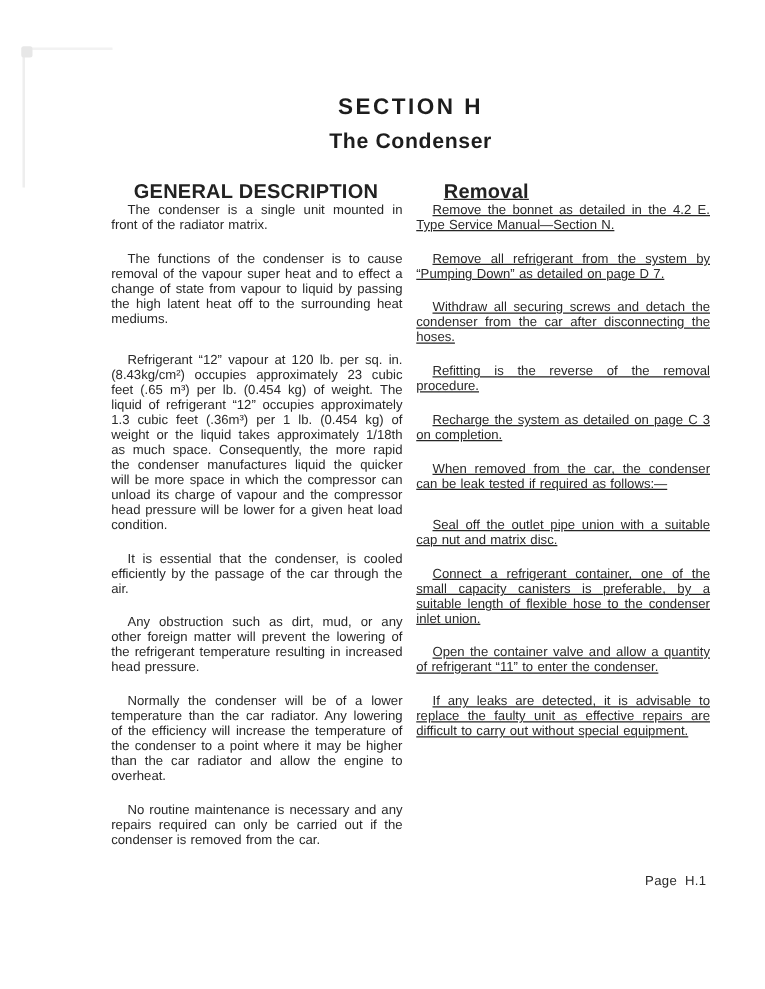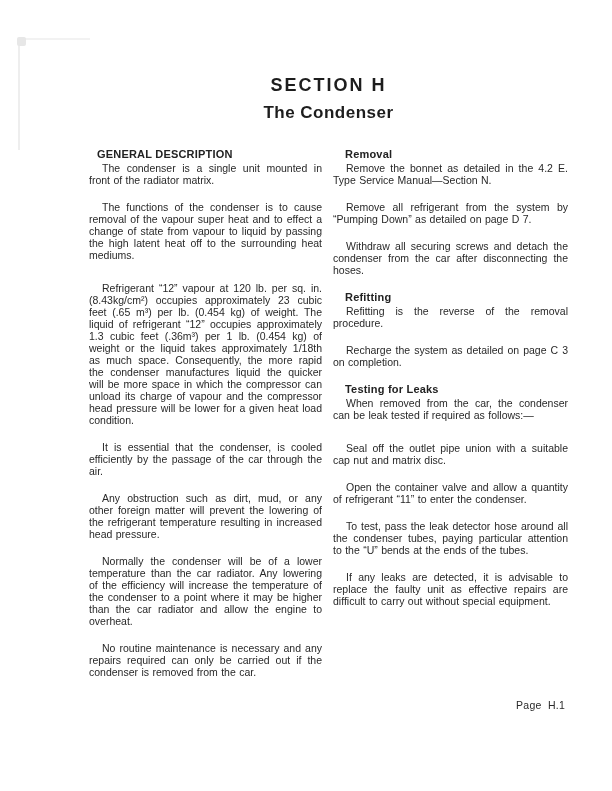--- a/index.html
+++ b/index.html
@@ -59,25 +59,25 @@
     color: #1d1d1d;
     line-height: 20px;
   }
   .col {
     position: absolute;
     top: 148px;
     font-size: 10.5px;
     line-height: 12px;
   }
   .col-left  { left: 89px;  width: 233px; }
-  .col-right { left: 333px; width: 235px; }
+  .col-right { left: 333px; width: 235px; text-decoration: underline; }
   .col h3 {
-    margin: 0 0 2px 0;
+    margin: 0 0 2px 10px;
     padding-left: 8px;
-    font-size: 11px;
+    font-size: 16px;
     font-weight: bold;
     letter-spacing: 0.2px;
     color: #222222;
   }
   .col-right h3 { padding-left: 12px; }
   .col h3.h-later { margin-top: 13px; }
   .col p {
     margin: 0 0 15px 0;
     text-align: justify;
     text-indent: 13px;
@@ -118,27 +118,25 @@
     <p>Normally the condenser will be of a lower temperature than the car radiator. Any lowering of the efficiency will increase the temperature of the condenser to a point where it may be higher than the car radiator and allow the engine to overheat.</p>
     <p>No routine maintenance is necessary and any repairs required can only be carried out if the condenser is removed from the car.</p>
   </div>
 
   <div class="col col-right">
     <h3>Removal</h3>
     <p>Remove the bonnet as detailed in the 4.2 E. Type Service Manual—Section N.</p>
     <p>Remove all refrigerant from the system by “Pumping Down” as detailed on page D 7.</p>
     <p>Withdraw all securing screws and detach the condenser from the car after disconnecting the hoses.</p>
 
-    <h3 class="h-later">Refitting</h3>
     <p>Refitting is the reverse of the removal procedure.</p>
     <p>Recharge the system as detailed on page C 3 on completion.</p>
 
-    <h3 class="h-later">Testing for Leaks</h3>
     <p>When removed from the car, the condenser can be leak tested if required as follows:—</p>
     <p class="gap-sm">Seal off the outlet pipe union with a suitable cap nut and matrix disc.</p>
+    <p>Connect a refrigerant container, one of the small capacity canisters is preferable, by a suitable length of flexible hose to the condenser inlet union.</p>
     <p>Open the container valve and allow a quantity of refrigerant “11” to enter the condenser.</p>
-    <p class="gap-lg">To test, pass the leak detector hose around all the condenser tubes, paying particular attention to the “U” bends at the ends of the tubes.</p>
     <p class="gap-lg">If any leaks are detected, it is advisable to replace the faulty unit as effective repairs are difficult to carry out without special equipment.</p>
   </div>
 
   <div class="page-number">Page H.1</div>
 
 </div>
 
 </body></html>

